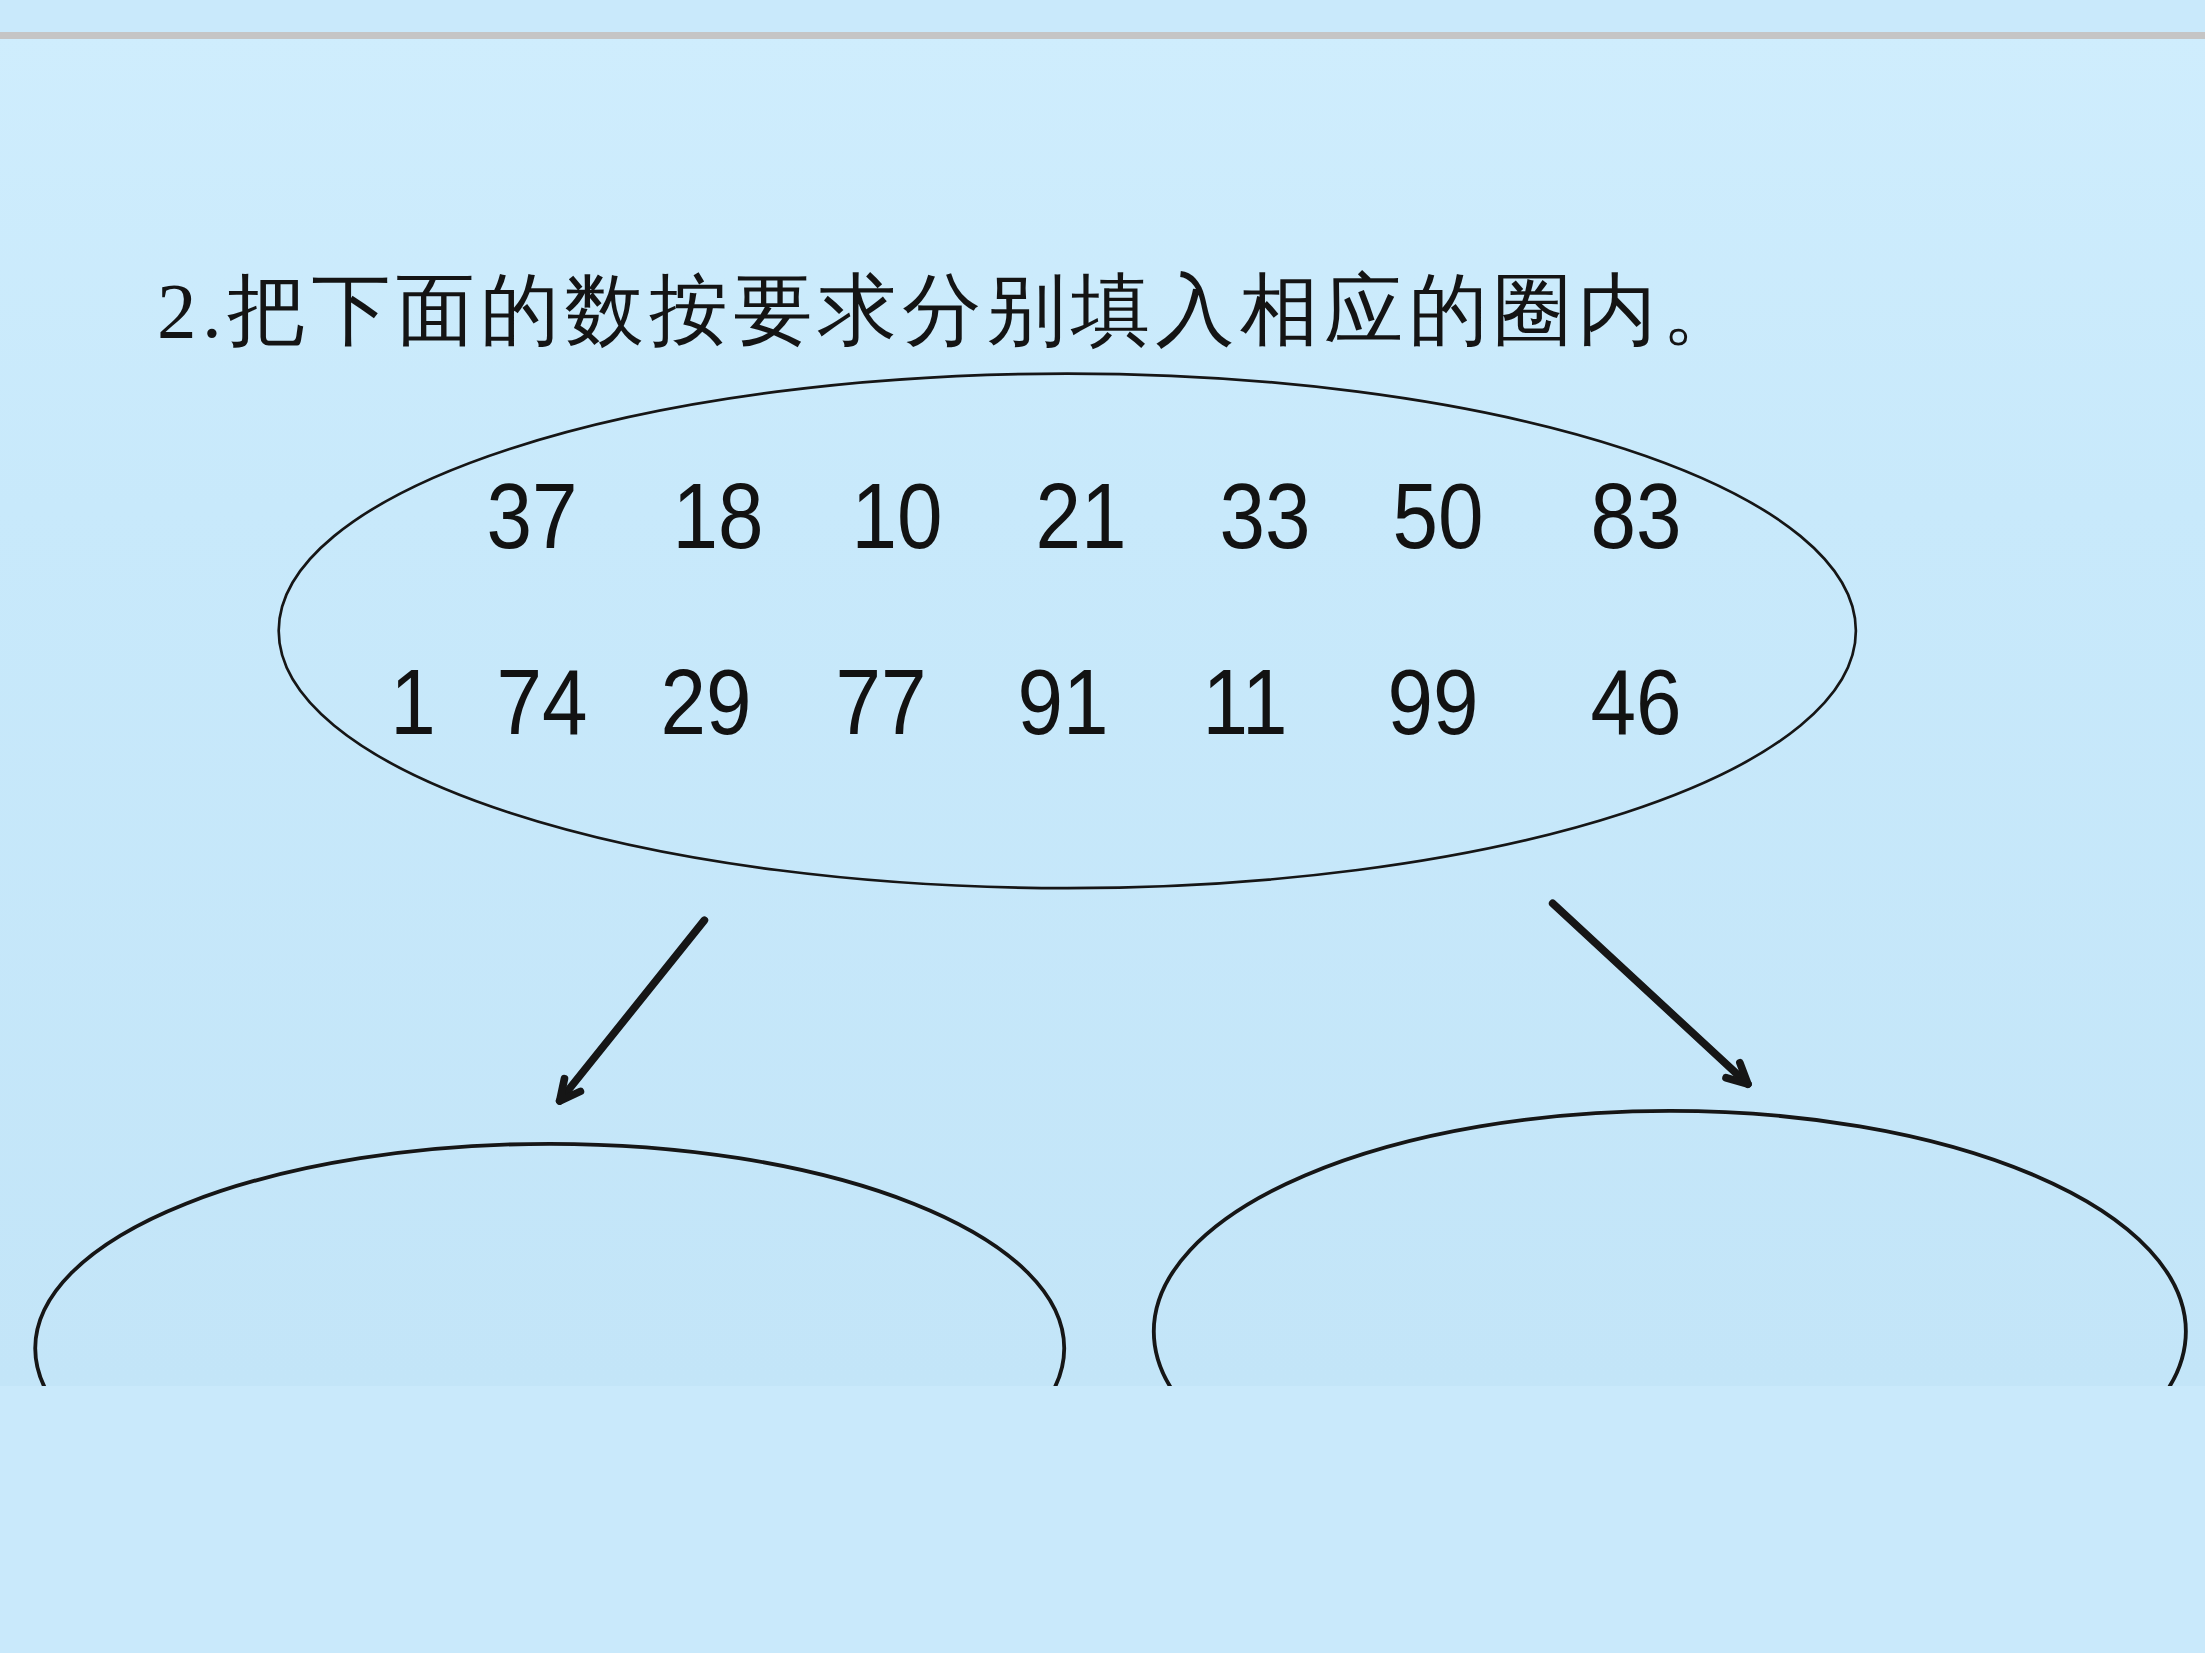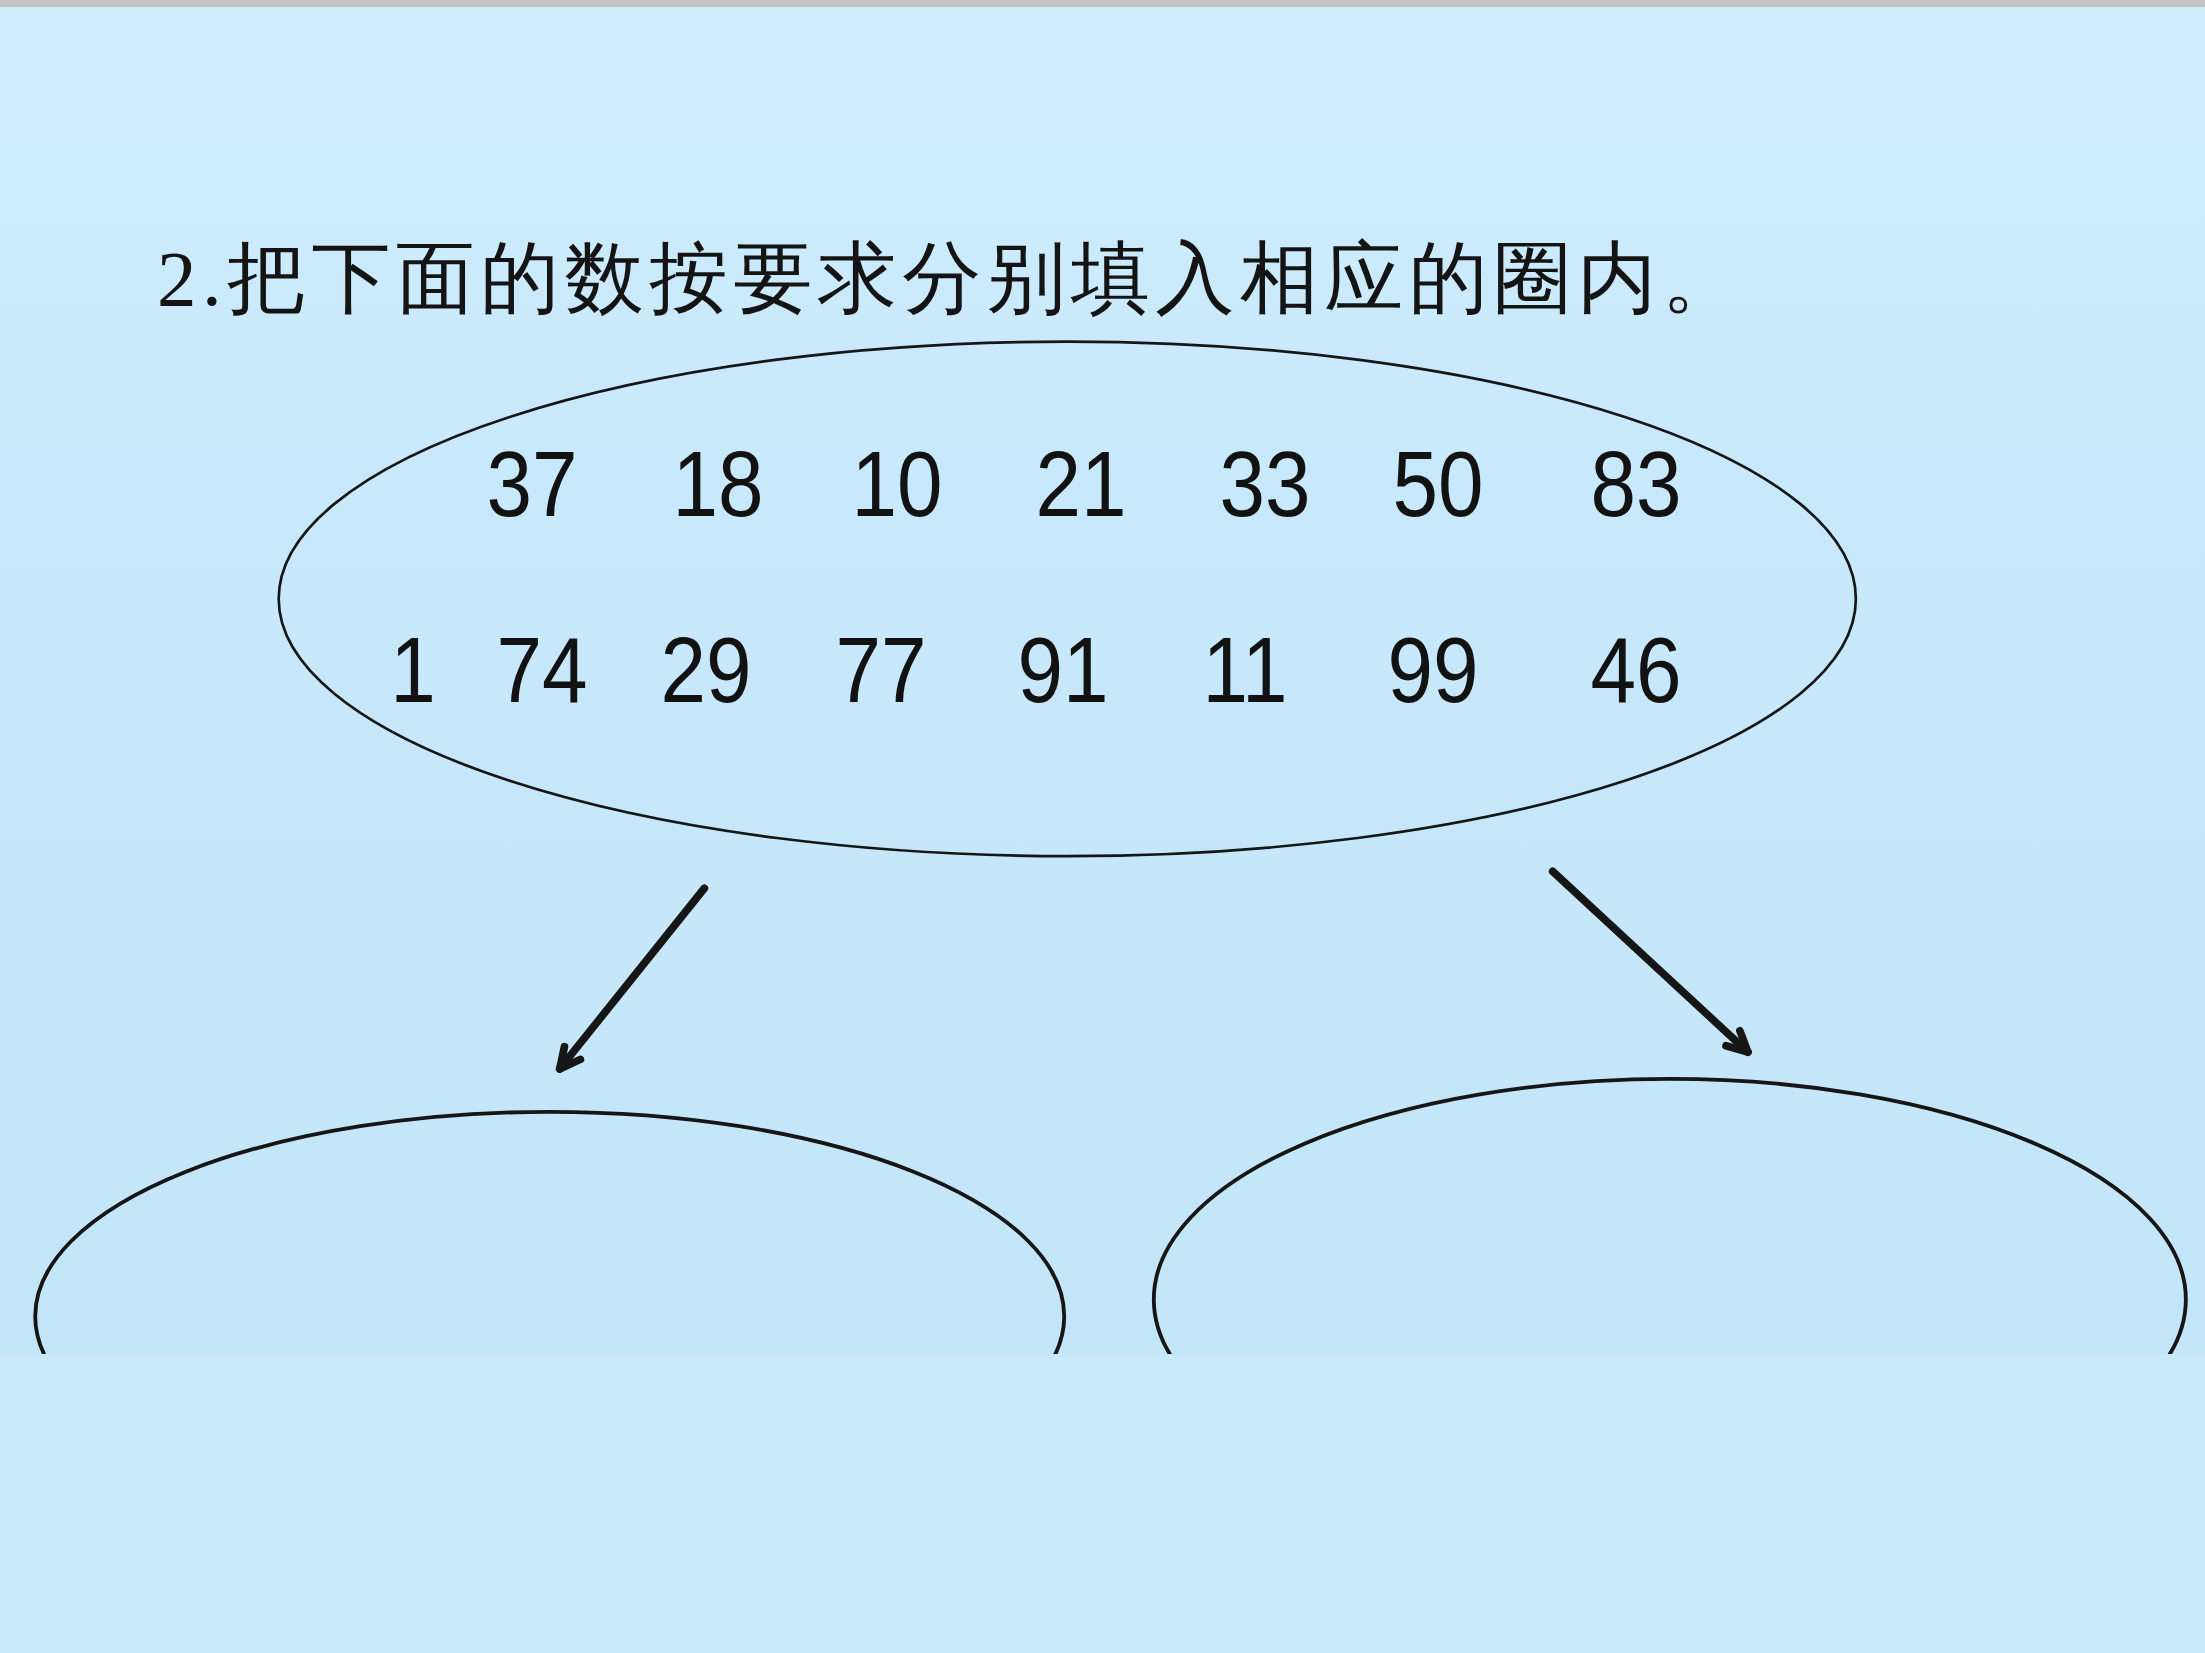--- a/index.html
+++ b/index.html
@@ -1,20 +1,21 @@
 <!DOCTYPE html>
 <html style="font-size:12.3px"><head>
 <meta charset="utf-8">
 <style>
   html,body{margin:0;padding:0;}
   body{width:2205px;height:1654px;overflow:hidden;background:#c9e9fb;}
   .slide{
     position:relative;width:2205px;height:1354px;overflow:hidden;
     background:linear-gradient(180deg,#cfedfd 0%,#c8e9fb 35%,#c3e5f8 100%);
     font-family:"Liberation Serif","DejaVu Serif",serif;
+    margin-top:32px;
   }
   .top-strip{
     position:absolute;left:0;top:0;width:2205px;height:6.9px;
     background:#c5c5c5;
   }
   .overlay{position:absolute;left:0;top:0;width:2205px;height:1654px;display:block;}
   .slide-title{
     position:absolute;left:157px;top:226px;
     font-size:79px;letter-spacing:5.4px;color:#141414;white-space:nowrap;
     font-family:"Liberation Serif","DejaVu Serif",serif;

